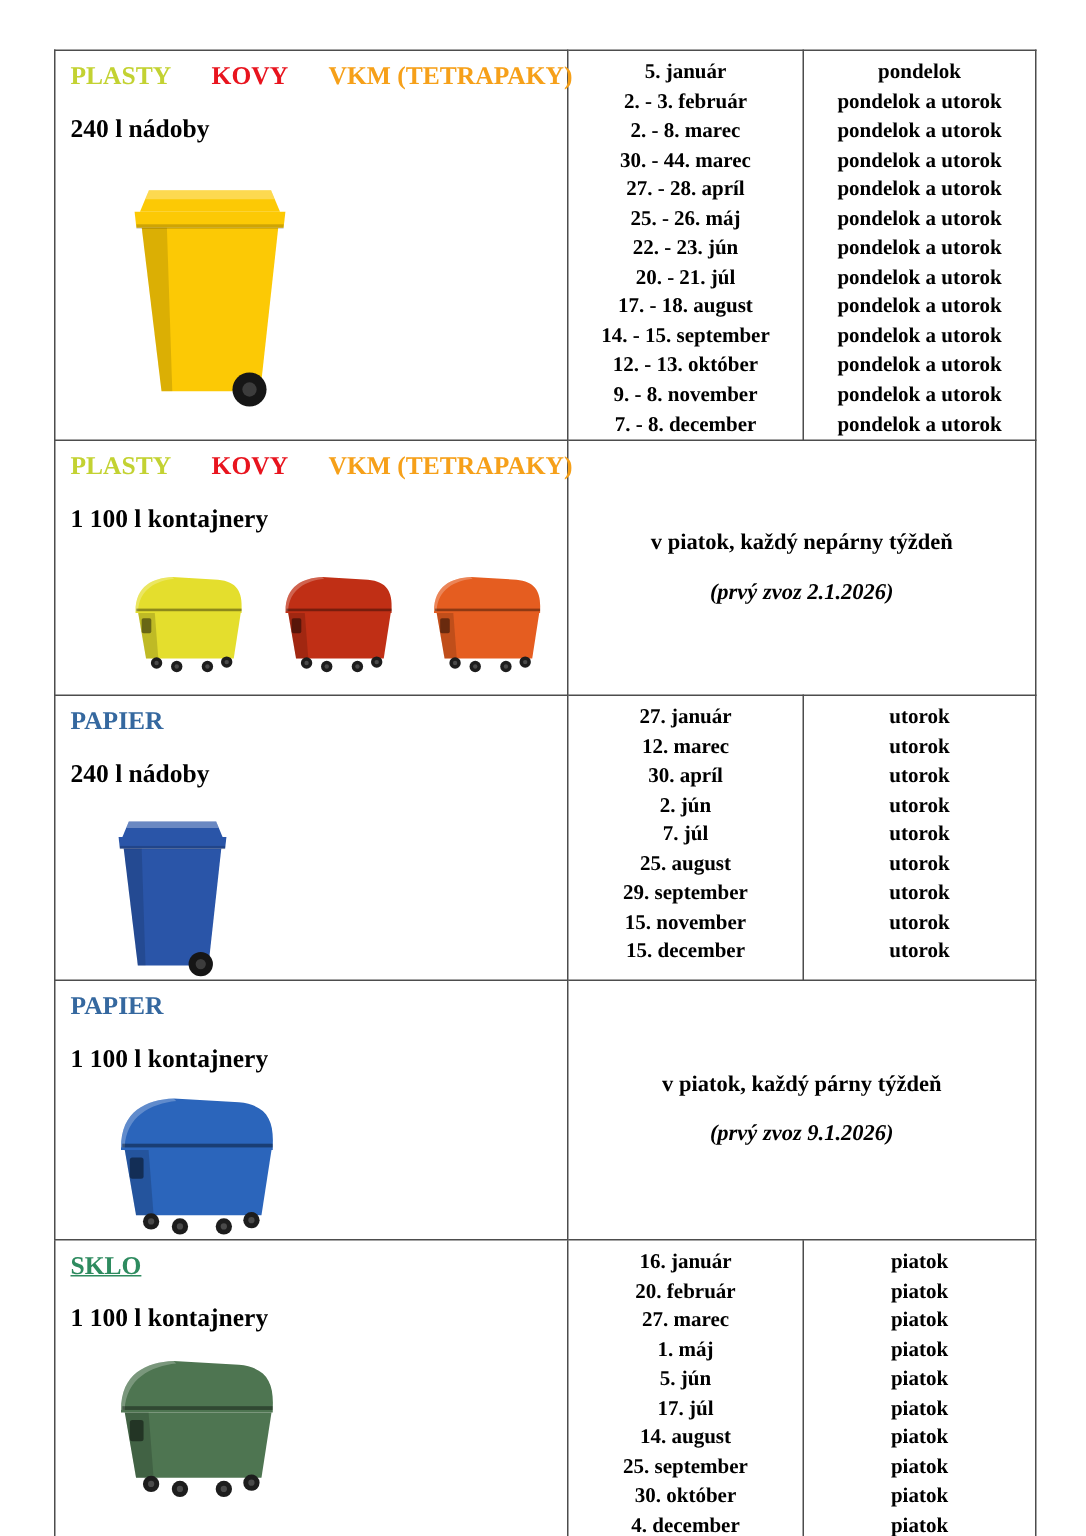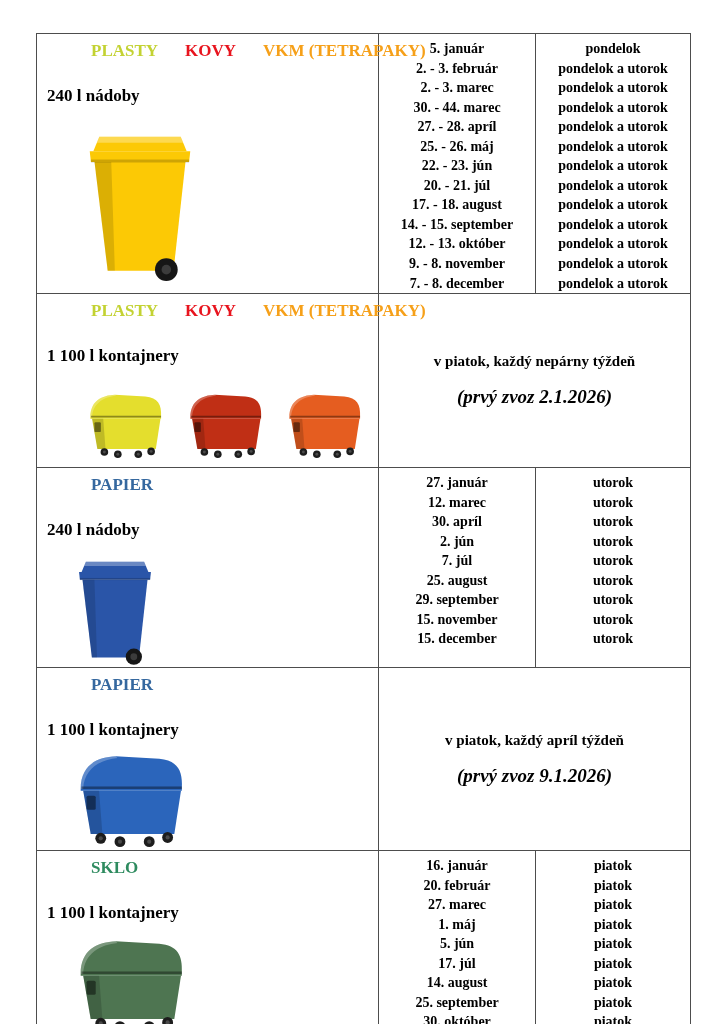--- a/index.html
+++ b/index.html
@@ -11,34 +11,34 @@
   .page{position:relative;width:724px;height:1024px;background:#fff;overflow:hidden;}
 
   table.sched-table{
     position:absolute;left:36px;top:33px;width:654px;
     border-collapse:collapse;table-layout:fixed;
     border:1px solid #8c8c8c;
   }
   td{border:1px solid #4d4d4d;vertical-align:top;padding:0;}
 
   .type-cell{padding:7px 10px 0 10px;}
-  .type-title{font-size:17px;font-weight:bold;line-height:20px;white-space:nowrap;margin-left:44px;}
+  .type-title{font-size:17px;font-weight:bold;line-height:20px;white-space:nowrap;}
   .title-word{margin-right:27px;}
   .title-word:last-child{margin-right:0;}
-  .type-subtitle{font-size:17px;font-weight:bold;margin-top:25px;color:#000;}
+  .type-subtitle{font-size:17px;font-weight:bold;margin-top:15px;color:#000;}
 
   .sched{padding-top:5px;}
   .sched-line{
     font-size:14px;font-weight:bold;text-align:center;
     line-height:19.55px;white-space:nowrap;
   }
 
   .note-cell{vertical-align:middle;text-align:center;}
   .note-main{font-size:15px;font-weight:bold;}
-  .note-sub{font-size:19px;font-weight:bold;font-style:italic;margin-top:16px;}
+  .note-sub{font-size:15px;font-weight:bold;font-style:italic;margin-top:16px;}
 
   
   .bin-area{display:flex;align-items:flex-end;}
   .bins-r1{margin:20px 0 0 26px;}
   .bins-r1 svg{width:134px;height:158px;}
   .bins-r2{margin:16px 0 0 34px;gap:12px;}
   .bins-r2 svg{width:104px;height:85px;}
   .bins-r3{margin:14px 0 0 20px;}
   .bins-r3 svg{width:96px;height:113px;}
   .bins-r4{margin:8px 0 0 20px;}
@@ -73,21 +73,21 @@
                 <polygon points="17,30 31,30 34,121 28,121" fill="rgba(0,0,0,0.13)"></polygon>
                 <rect x="14" y="28" width="82" height="2.5" fill="rgba(0,0,0,0.18)"></rect>
                 <circle cx="77" cy="120" r="9.5" fill="#161616"></circle>
                 <circle cx="77" cy="120" r="4" fill="#3c3c3c"></circle>
               </svg>
             </div>
       </td>
       <td class="sched">
             <div class="sched-line">5. január</div>
             <div class="sched-line">2. - 3. február</div>
-            <div class="sched-line">2. - 3. marec</div>
+            <div class="sched-line">2. - 8. marec</div>
             <div class="sched-line">30. - 44. marec</div>
             <div class="sched-line">27. - 28. apríl</div>
             <div class="sched-line">25. - 26. máj</div>
             <div class="sched-line">22. - 23. jún</div>
             <div class="sched-line">20. - 21. júl</div>
             <div class="sched-line">17. - 18. august</div>
             <div class="sched-line">14. - 15. september</div>
             <div class="sched-line">12. - 13. október</div>
             <div class="sched-line">9. - 8. november</div>
             <div class="sched-line">7. - 8. december</div>
@@ -238,28 +238,28 @@
                 <circle cx="63" cy="112" r="6.5" fill="#1d1d1d"></circle>
                 <circle cx="63" cy="112" r="2.5" fill="#4a4a4a"></circle>
                 <circle cx="98" cy="112" r="6.5" fill="#1d1d1d"></circle>
                 <circle cx="98" cy="112" r="2.5" fill="#4a4a4a"></circle>
                 <circle cx="120" cy="107" r="6.5" fill="#1d1d1d"></circle>
                 <circle cx="120" cy="107" r="2.5" fill="#4a4a4a"></circle>
               </svg>
             </div>
       </td>
       <td class="note-cell" colspan="2">
-        <div class="note-main">v piatok, každý apríl týždeň</div>
+        <div class="note-main">v piatok, každý párny týždeň</div>
         <div class="note-sub">(prvý zvoz 9.1.2026)</div>
       </td>
     </tr>
 
     <tr style="height:217px">
       <td class="type-cell">
-        <div class="type-title"><span class="title-word" style="color: rgb(46, 139, 95);">SKLO</span></div>
+        <div class="type-title"><span class="title-word" style="color: rgb(46, 139, 95); text-decoration: underline;">SKLO</span></div>
         <div class="type-subtitle">1 100 l kontajnery</div>
         <div class="bin-area bins-r5">
               <svg viewBox="0 0 150 122" xmlns="http://www.w3.org/2000/svg">
                 <g fill="#4e7551">
                   <path d="M16,49 C16,20 36,11 58,10 L110,13 C132,15 138,27 137,47 L137,51 L16,51 Z"></path>
                   <polygon points="19,51 136,51 128,103 28,103"></polygon>
                 </g>
                 <path d="M16,49 C16,20 36,11 58,10 L60,12 C40,14 20,24 19,49 Z" fill="rgba(255,255,255,0.25)"></path>
                 <rect x="17" y="46" width="120" height="3" fill="rgba(0,0,0,0.38)"></rect>
                 <polygon points="19,51 38,51 42,103 28,103" fill="rgba(0,0,0,0.16)"></polygon>

